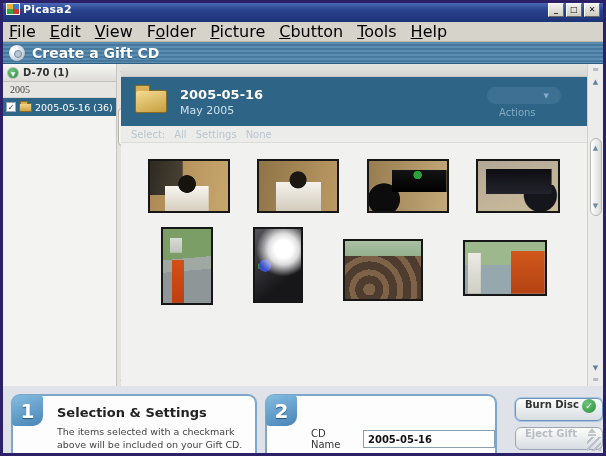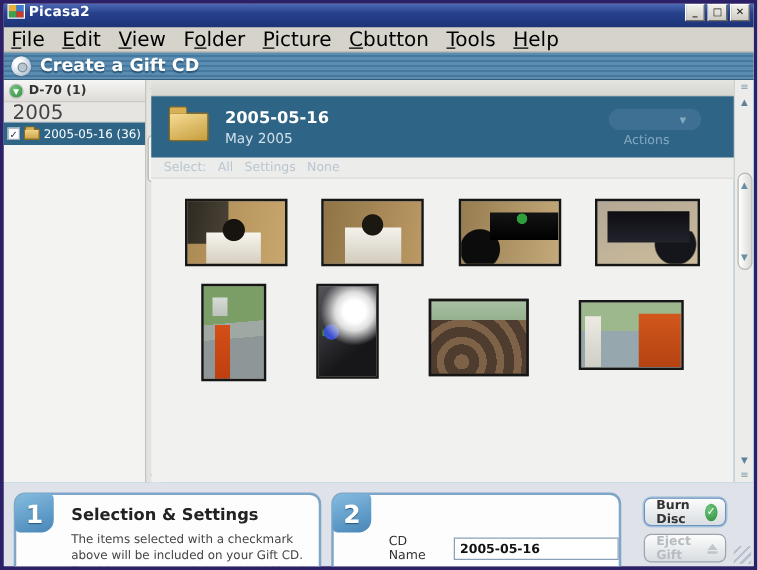--- a/index.html
+++ b/index.html
@@ -30,21 +30,21 @@
 
   
   .content { flex:1 1 auto; display:flex; min-height:0; background:#0ea5e9; }
 
   
   .sidebar { width:118px; flex:0 0 auto; display:flex; border-right:1px solid #b0aea6; }
   .side-rows { flex:1 1 auto; display:flex; flex-direction:column; background:#f3f3f1; }
   .side-header { height:18px; background:linear-gradient(#f6f6f4,#dddcd8); border-bottom:1px solid #c2c0ba; display:flex; align-items:center; padding:0 4px; gap:4px; }
   .tree-toggle-icon { width:12px; height:12px; border-radius:50%; background:radial-gradient(circle at 35% 30%, #6cc47a, #2e8f3c); color:#fff; font-size:6px; line-height:12px; text-align:center; border:1px solid #bbb; }
   .side-header-label { font-size:10px; font-weight:bold; color:#333; }
-  .side-row-year { height:16px; background:#e6e5e2; border-bottom:1px solid #d4d3cf; display:flex; align-items:center; padding:0 7px; font-size:16px; color:#444; }
+  .side-row-year { height:16px; background:#e6e5e2; border-bottom:1px solid #d4d3cf; display:flex; align-items:center; padding:0 7px; font-size:10px; color:#444;font-family:Liberation Serif, serif; }
   .side-row-selected { height:18px; background:#2e6486; display:flex; align-items:center; padding:0 3px; gap:3px; }
   .mini-checkbox { width:10px; height:10px; background:#fff; border:1px solid #9ab; font-size:8px; line-height:9px; text-align:center; color:#234; font-weight:bold; }
   .mini-folder { width:13px; height:9px; background:linear-gradient(#f0d388,#cda547); border:1px solid #8a6b20; border-radius:1px; position:relative; }
   .mini-folder::before { content:""; position:absolute; top:-3px; left:0; width:6px; height:2px; background:#d8b055; border:1px solid #8a6b20; border-bottom:none; border-radius:1px 1px 0 0; }
   .side-selected-label { font-size:9.5px; font-weight:normal; color:#fff; white-space:nowrap; }
   .side-scroll { width:13px; flex:0 0 auto; background:#e4e3e0; border-left:1px solid #c6c4be; display:flex; flex-direction:column; align-items:center; justify-content:space-between; padding:1px 0; }
   .side-scroll .arr { font-size:6px; color:#8a8a85; }
   .side-thumb { width:9px; height:38px; background:linear-gradient(90deg,#fafaf8,#d8d7d2); border:1px solid #b4b2ac; border-radius:4px; margin-top:36px; margin-bottom:auto; }
 
   
@@ -121,21 +121,21 @@
   .panel-1 { left:8px; top:8px; width:246px; height:128px; }
   .panel-2 { left:262px; top:8px; width:232px; height:128px; }
   .step-badge { position:absolute; left:-1px; top:-1px; width:31px; height:31px; border-radius:8px 4px 10px 4px; background:linear-gradient(160deg,#85bce0,#4886b8); color:#fff; font-size:20px; font-weight:bold; display:flex; align-items:center; justify-content:center; text-shadow:0 1px 1px #2a567c; }
   .panel-title { position:absolute; left:44px; top:9px; font-size:13px; font-weight:bold; color:#222; }
   .panel-body { position:absolute; left:44px; top:30px; width:194px; font-size:9.5px; color:#444; line-height:1.35; }
   .cdname-row { position:absolute; left:44px; top:32px; display:flex; align-items:center; gap:7px; }
   .cdname-label { font-size:10px; color:#333; }
   .cdname-input { width:132px; height:18px; border:1px solid #8aa0b4; font-size:10px; font-weight:bold; color:#111; padding:0 4px; font-family:"DejaVu Sans","Liberation Sans",sans-serif; }
 
   .btn-col { position:absolute; left:504px; top:0; width:96px; height:100%; }
-  .side-btn { position:absolute; left:8px; width:66px; height:23px; border-radius:6px; background:linear-gradient(#fcfcfb,#d8dde2); border:1px solid #9aa5ad; display:flex; align-items:center; justify-content:space-between; padding:0 6px 0 9px; font-size:10px; font-weight:bold; color:#333; }
+  .side-btn { position:absolute; left:8px; width:88px; height:23px; border-radius:6px; background:linear-gradient(#fcfcfb,#d8dde2); border:1px solid #9aa5ad; display:flex; justify-content:space-between; padding:0 6px 0 9px; font-size:10px; font-weight:bold; color:#333; }
   .btn-burn { top:12px; border:1px solid #6a93c0; box-shadow:0 0 0 1px #aac6de; }
   .btn-eject { top:41px; color:#b8bdc2; }
   .circ-icon { width:14px; height:14px; border-radius:50%; color:#fff; font-size:9px; font-weight:bold; display:flex; align-items:center; justify-content:center; }
   .ic-green { background:radial-gradient(circle at 35% 30%, #6cc47a, #2e8f3c); }
   .eject-icon { display:flex; flex-direction:column; align-items:center; gap:1px; }
   .eject-tri { width:0; height:0; border-left:4px solid transparent; border-right:4px solid transparent; border-bottom:5px solid #c0c5ca; }
   .eject-bar { width:8px; height:2px; background:#c0c5ca; }
   .resize-grip { position:absolute; right:2px; bottom:2px; width:14px; height:14px; background:repeating-linear-gradient(135deg, rgba(0,0,0,0) 0 3px, #b9c1cc 3px 5px); }
 </style>
 </head>

